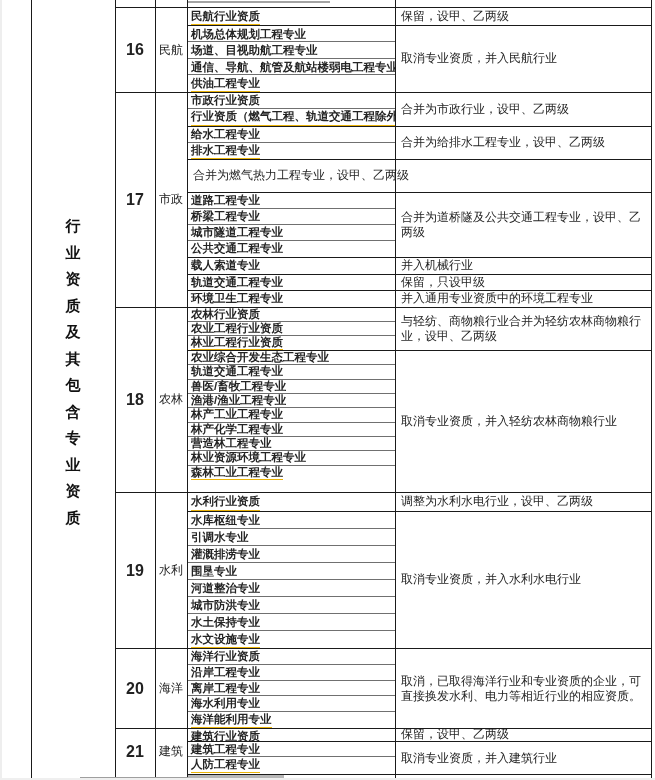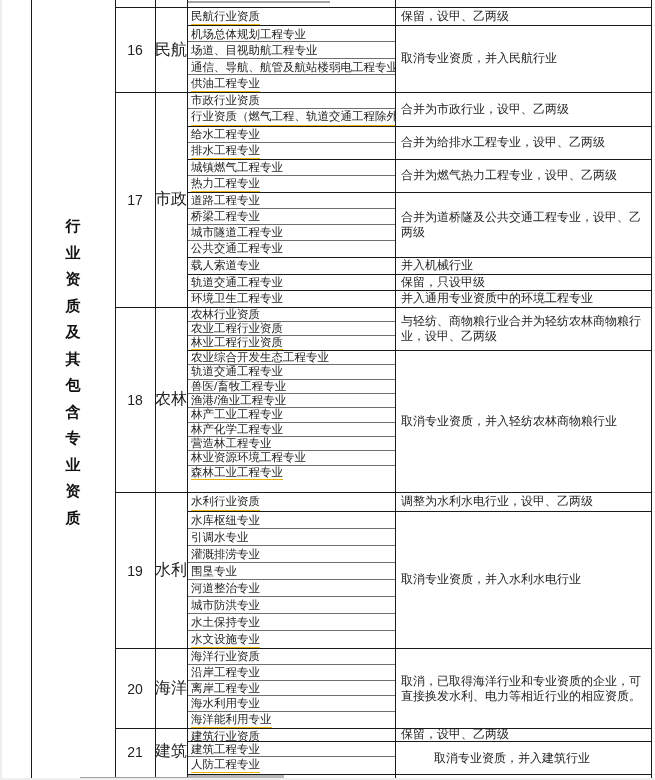--- a/index.html
+++ b/index.html
@@ -13,29 +13,29 @@
 
   .tbl { position:absolute; left:31px; top:0; width:621px; height:780px; display:flex; }
   .vhead {
     width:84px; height:780px; display:flex; flex-direction:column;
     align-items:center; justify-content:center; padding-bottom:36px;
   }
   .vchar { font-size:15px; font-weight:bold; line-height:26.5px; color:#111; }
   .main { flex:1; padding-top:7px; }
 
   .section { display:flex; border-top:1px solid #1a1a1a; overflow:hidden; }
-  .cell-num { width:40px; display:flex; align-items:center; justify-content:center; font-size:14px; color:#222; }
-  .cell-ind { width:32px; display:flex; align-items:center; justify-content:center; font-size:16px; color:#222; }
+  .cell-num { width:40px; display:flex; align-items:center; justify-content:center; font-size:16px; color:#222;font-weight:bold; }
+  .cell-ind { width:32px; display:flex; align-items:center; justify-content:center; font-size:12px; color:#222; }
   .groups { flex:1; display:flex; flex-direction:column; }
   .group { display:flex; overflow:hidden; }
   .group:not(:first-child) { border-top:1px solid #1a1a1a; }
   .specs { width:208px; display:flex; flex-direction:column; }
   .spec-row { padding-left:4px; white-space:nowrap; overflow:hidden; font-size:11.5px; }
   .specs .spec-row:not(:last-child) { border-bottom:1px solid #707070; }
-  .spec-text { display:inline-block; border-bottom:6px solid #eab308; color:#242424; }
+  .spec-text { display:inline-block; border-bottom:6px solid #eab308; color:#242424;font-weight:bold; }
   .result { flex:1; display:flex; align-items:center; padding:1px 3px 1px 6px; font-size:12px; line-height:15px; color:#242424; }
 
   .vline { position:absolute; top:0; width:1px; height:780px; background:#1a1a1a; }
   .hline-bottom { position:absolute; left:187px; top:774px; width:465px; height:1px; background:#1a1a1a; }
 
   .frag { position:absolute; }
   .frag-top-text { left:188px; top:1px; width:142px; height:2px; background:#a3a3a3; }
   .frag-bot-line { left:80px; top:777px; width:203px; height:1px; background:#9f9f9f; }
   .frag-bot-text { left:188px; top:775px; width:96px; height:3px; background:#b7b7b7; }
 </style>
@@ -102,24 +102,20 @@
             <div class="group" style="height: 33px;">
               <div class="specs">
                 <div class="spec-row" style="height: 16.5px; line-height: 15.5px;"><span class="spec-text">给水工程专业</span></div>
                 <div class="spec-row" style="height: 16.5px; line-height: 15.5px;"><span class="spec-text">排水工程专业</span></div>
               </div>
               <div class="result">
                 <span>合并为给排水工程专业，设甲、乙两级</span>
               </div>
             </div>
             <div class="group" style="height: 33px;">
-              <div class="specs">
-                <div class="spec-row" style="height: 16.5px; line-height: 15.5px;"><span class="spec-text">城镇燃气工程专业</span></div>
-                <div class="spec-row" style="height: 16.5px; line-height: 15.5px;"><span class="spec-text">热力工程专业</span></div>
-              </div>
               <div class="result">
                 <span>合并为燃气热力工程专业，设甲、乙两级</span>
               </div>
             </div>
             <div class="group" style="height: 66px;">
               <div class="specs">
                 <div class="spec-row" style="height: 16.5px; line-height: 15.5px;"><span class="spec-text">道路工程专业</span></div>
                 <div class="spec-row" style="height: 16.5px; line-height: 15.5px;"><span class="spec-text">桥梁工程专业</span></div>
                 <div class="spec-row" style="height: 16.5px; line-height: 15.5px;"><span class="spec-text">城市隧道工程专业</span></div>
                 <div class="spec-row" style="height: 16.5px; line-height: 15.5px;"><span class="spec-text">公共交通工程专业</span></div>
@@ -238,21 +234,21 @@
           <div class="cell-ind">建筑</div>
           <div class="groups">
             <div class="group" style="height: 15.6px;">
               <div class="specs">
                 <div class="spec-row" style="height: 15.6px; line-height: 14.6px;"><span class="spec-text">建筑行业资质</span></div>
               </div>
               <div class="result">
                 <span>保留，设甲、乙两级</span>
               </div>
             </div>
-            <div class="group" style="height: 46px; gap: 33px;">
+            <div class="group" style="height: 46px;">
               <div class="specs">
                 <div class="spec-row" style="height: 15.6px; line-height: 14.6px;"><span class="spec-text">建筑工程专业</span></div>
                 <div class="spec-row" style="height: 15.6px; line-height: 14.6px;"><span class="spec-text">人防工程专业</span></div>
               </div>
               <div class="result">
                 <span>取消专业资质，并入建筑行业</span>
               </div>
             </div>
           </div>
         </div>

